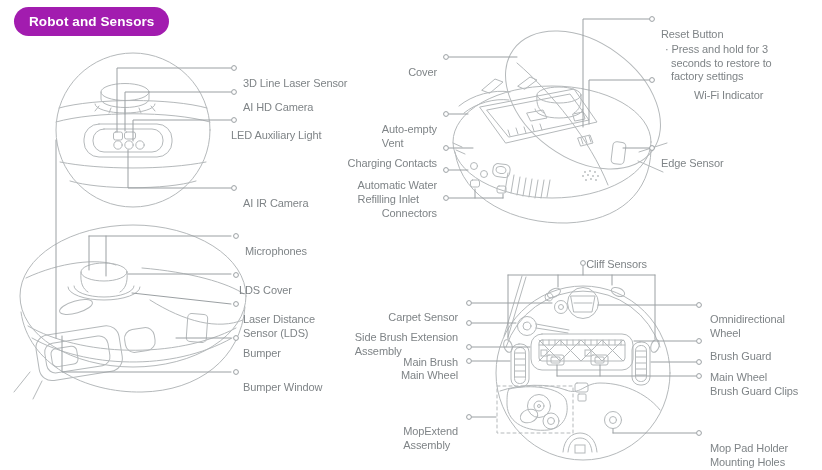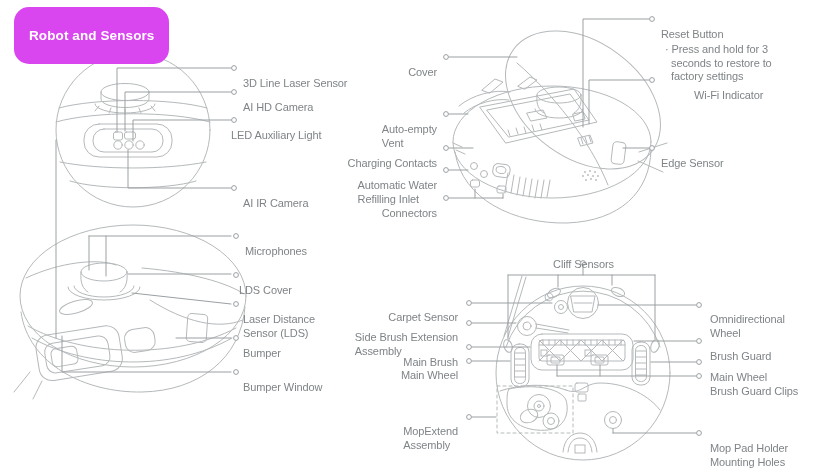--- a/index.html
+++ b/index.html
@@ -2,31 +2,31 @@
 <html><head>
 <meta charset="utf-8">
 <style>
   html,body{margin:0;padding:0;}
   #stage{
     position:relative;width:822px;height:470px;background:#ffffff;overflow:hidden;
     font-family:"Liberation Sans", sans-serif;
   }
   #art{position:absolute;left:0;top:0;}
   .badge{
-    position:absolute;left:14px;top:7px;background:#d946ef;color:#fff;
-    font-size:13.5px;font-weight:bold;padding:21px 15px;border-radius:15px;
+    position:absolute;left:14px;top:7px;background:#a21caf;color:#fff;
+    font-size:13.5px;font-weight:bold;padding:7px 15px;border-radius:15px;
     letter-spacing:.1px;
   }
   .lbl{
     position:absolute;font-size:11px;line-height:13.5px;color:#7f8487;
     white-space:nowrap;letter-spacing:-.1px;margin-top:16px;
   }
   .lbl span{display:block;}
   .r{text-align:left;}
-  .c{text-align:center;}
+  .c{text-align:right;}
   .ind{padding-left:6px;}
 </style>
 </head>
 <body>
 
 <div id="stage">
 
   <svg id="art" width="822" height="470" viewBox="0 0 822 470">
 
     <g stroke="#b5b9bb" fill="none" stroke-width="1" stroke-linecap="round">

